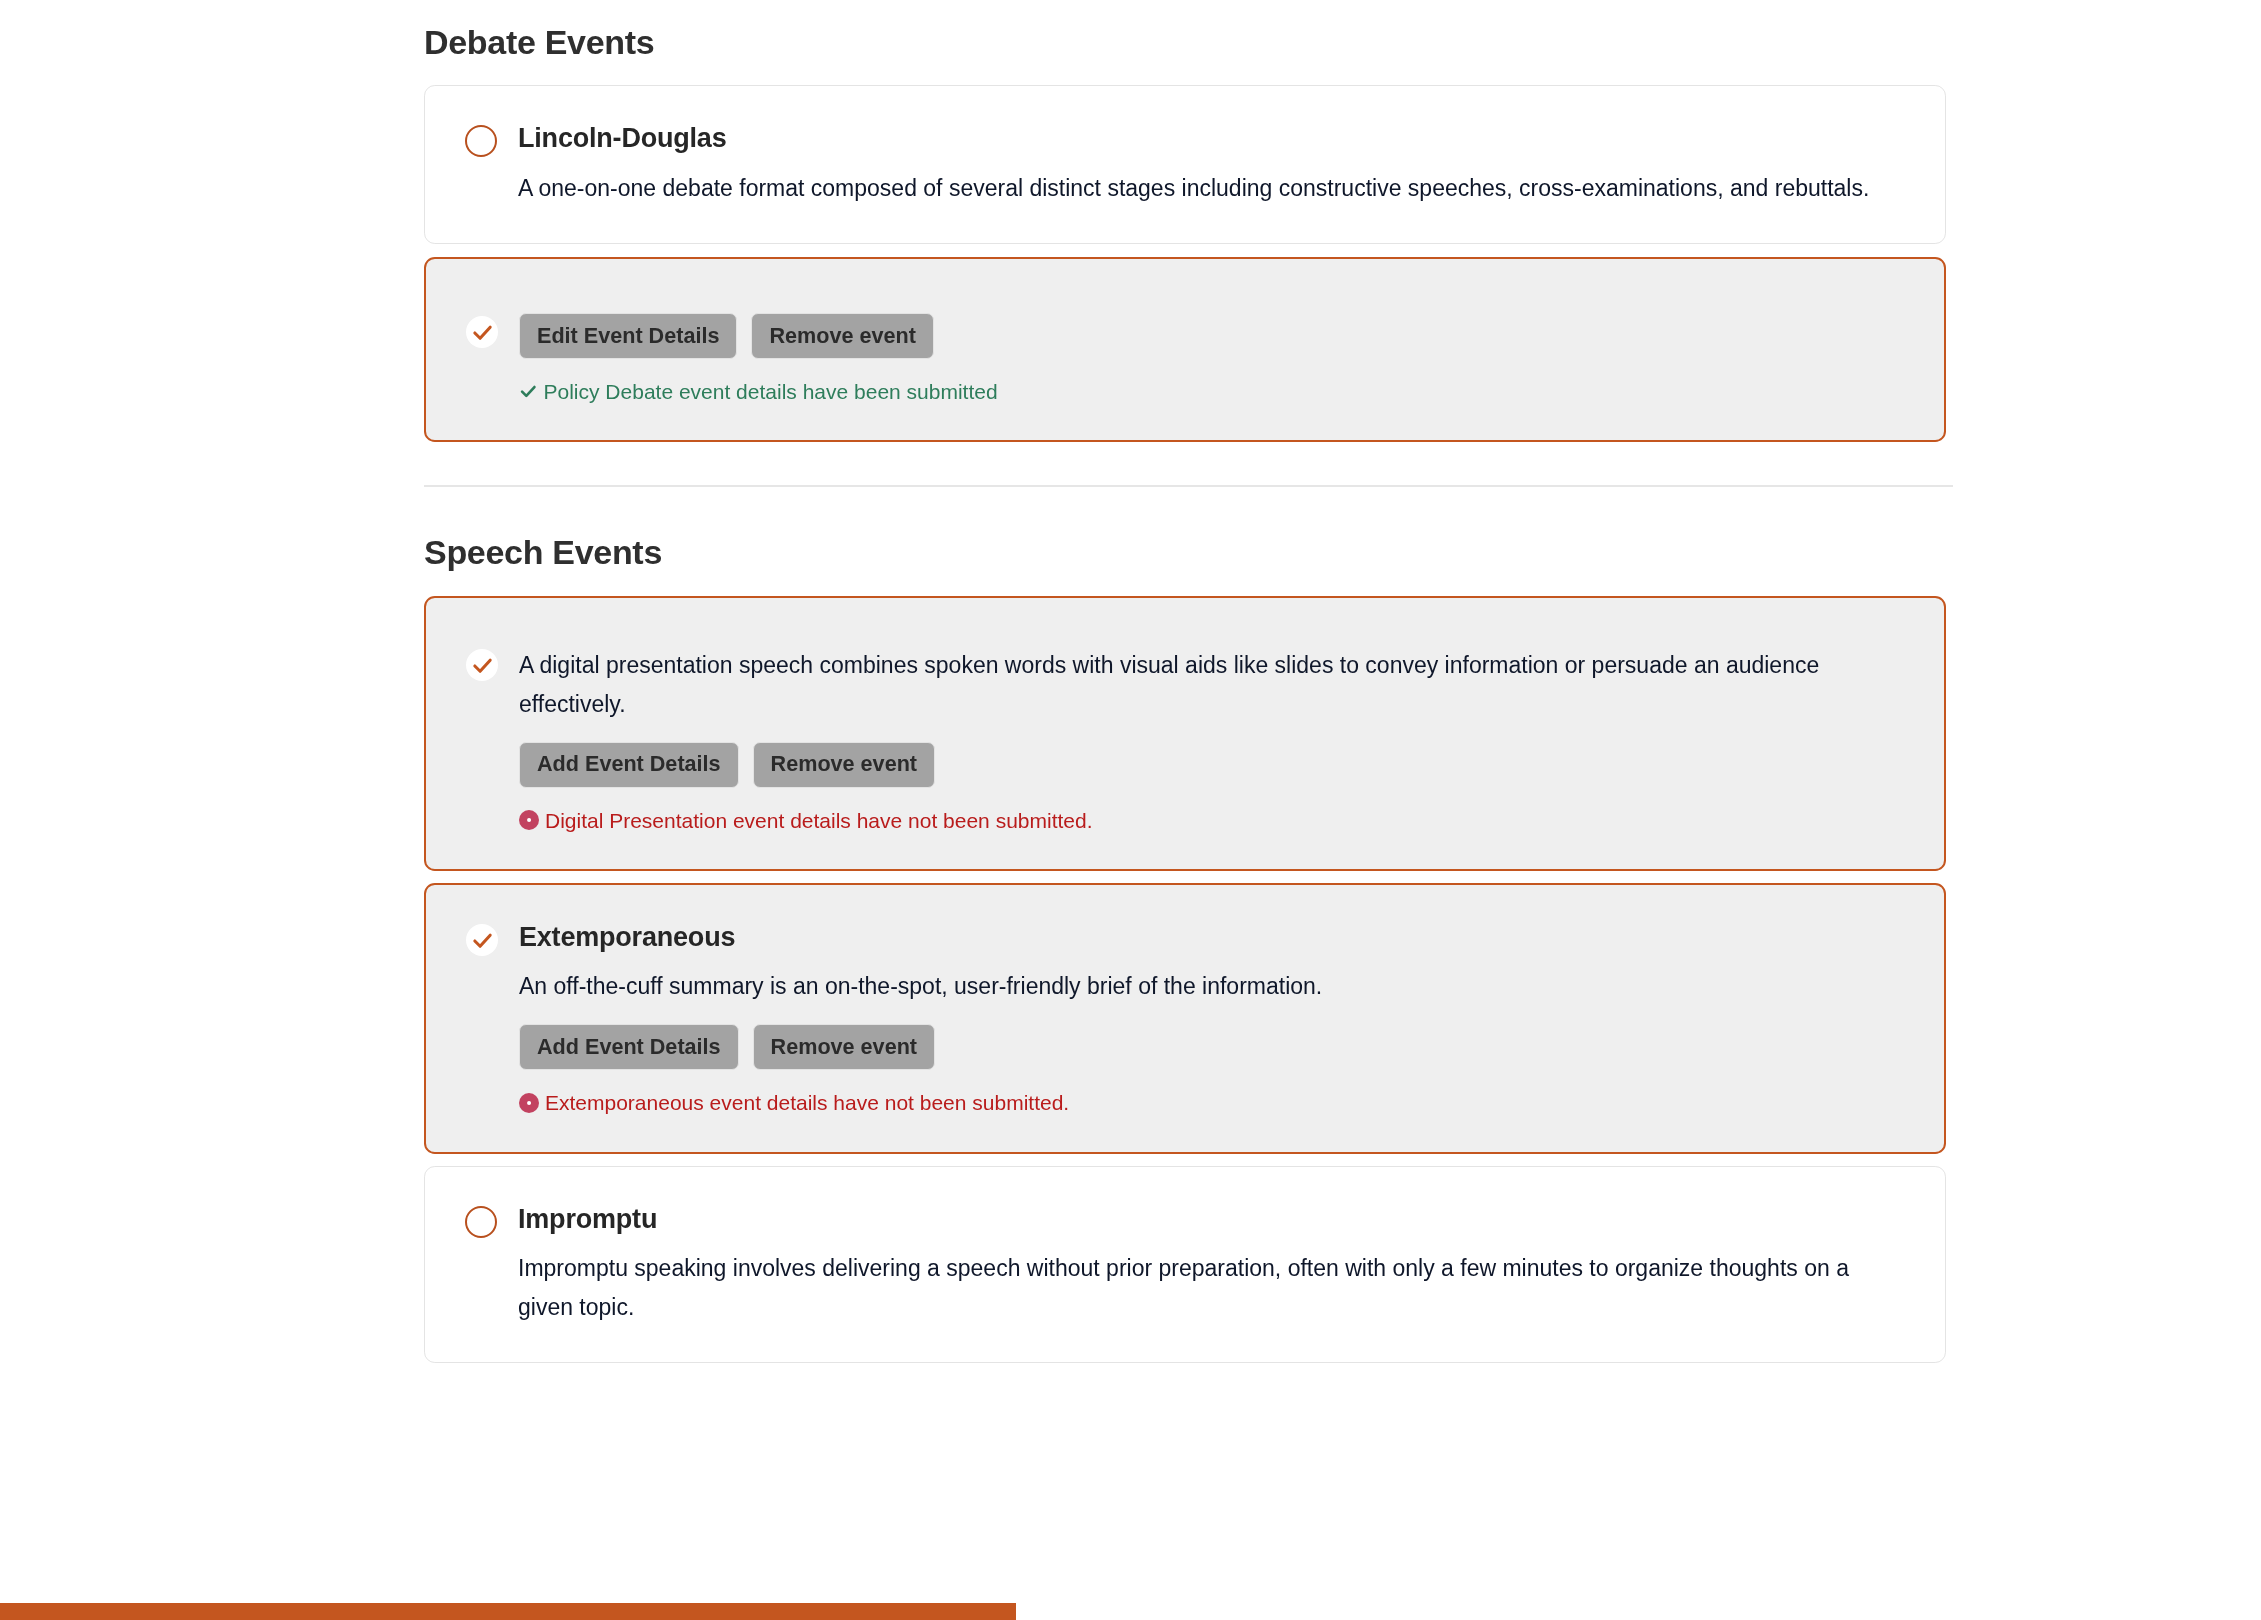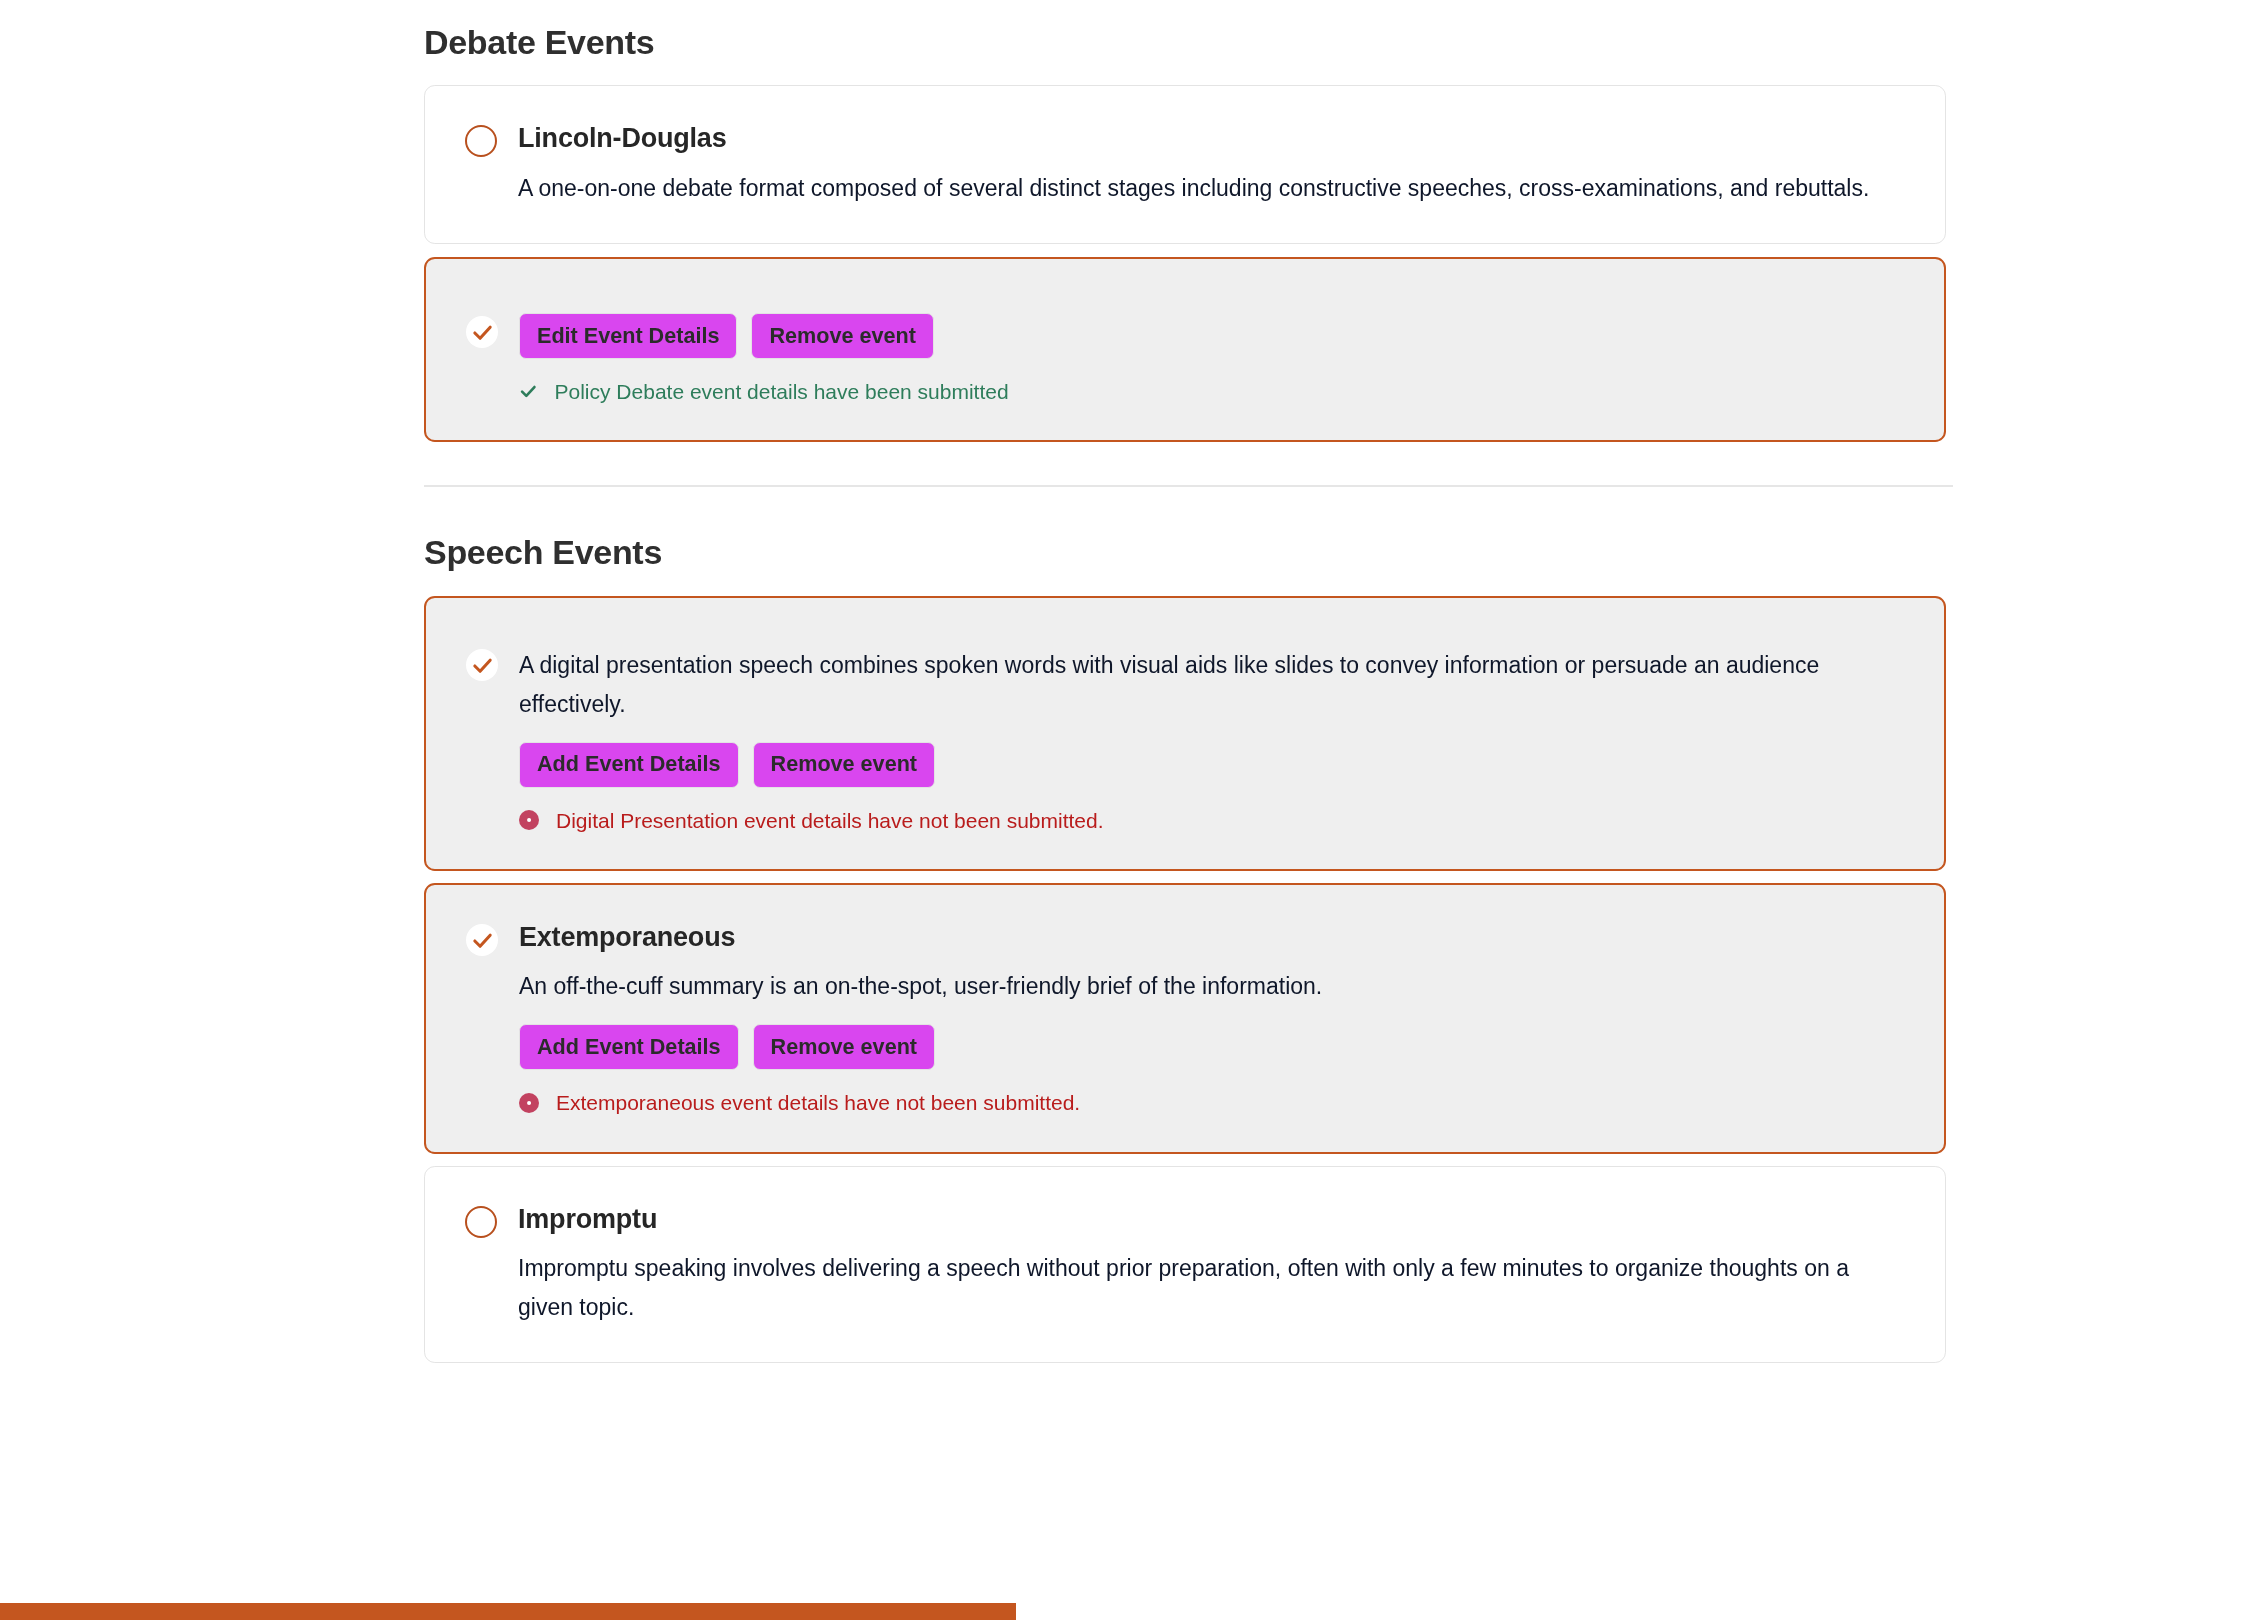--- a/index.html
+++ b/index.html
@@ -115,39 +115,39 @@
   }
 
   
   .btn-row {
     margin-top: 18.5px;
     display: flex;
     gap: 14px;
   }
 
   .btn {
-    background: #d946ef;
+    background: #a3a3a3;
     border: 1.5px solid #e3e3e3;
     border-radius: 7px;
     font-family: "Liberation Sans", sans-serif;
     font-size: 21.6px;
     font-weight: 700;
     color: #2b2b2b;
     padding: 10.8px 17px 11.6px 17px;
     line-height: 1;
     cursor: pointer;
     white-space: nowrap;
   }
 
   
   .status {
     margin-top: 20px;
     display: flex;
     align-items: center;
-    gap: 17px;
+    gap: 6px;
     font-size: 21px;
     line-height: 1.2;
   }
 
   .status.success { color: #2e7d5b; }
   .status.error   { color: #b91c1c; }
 
   .status-icon { display: flex; align-items: center; justify-content: center; }
 
   .err-dot {

